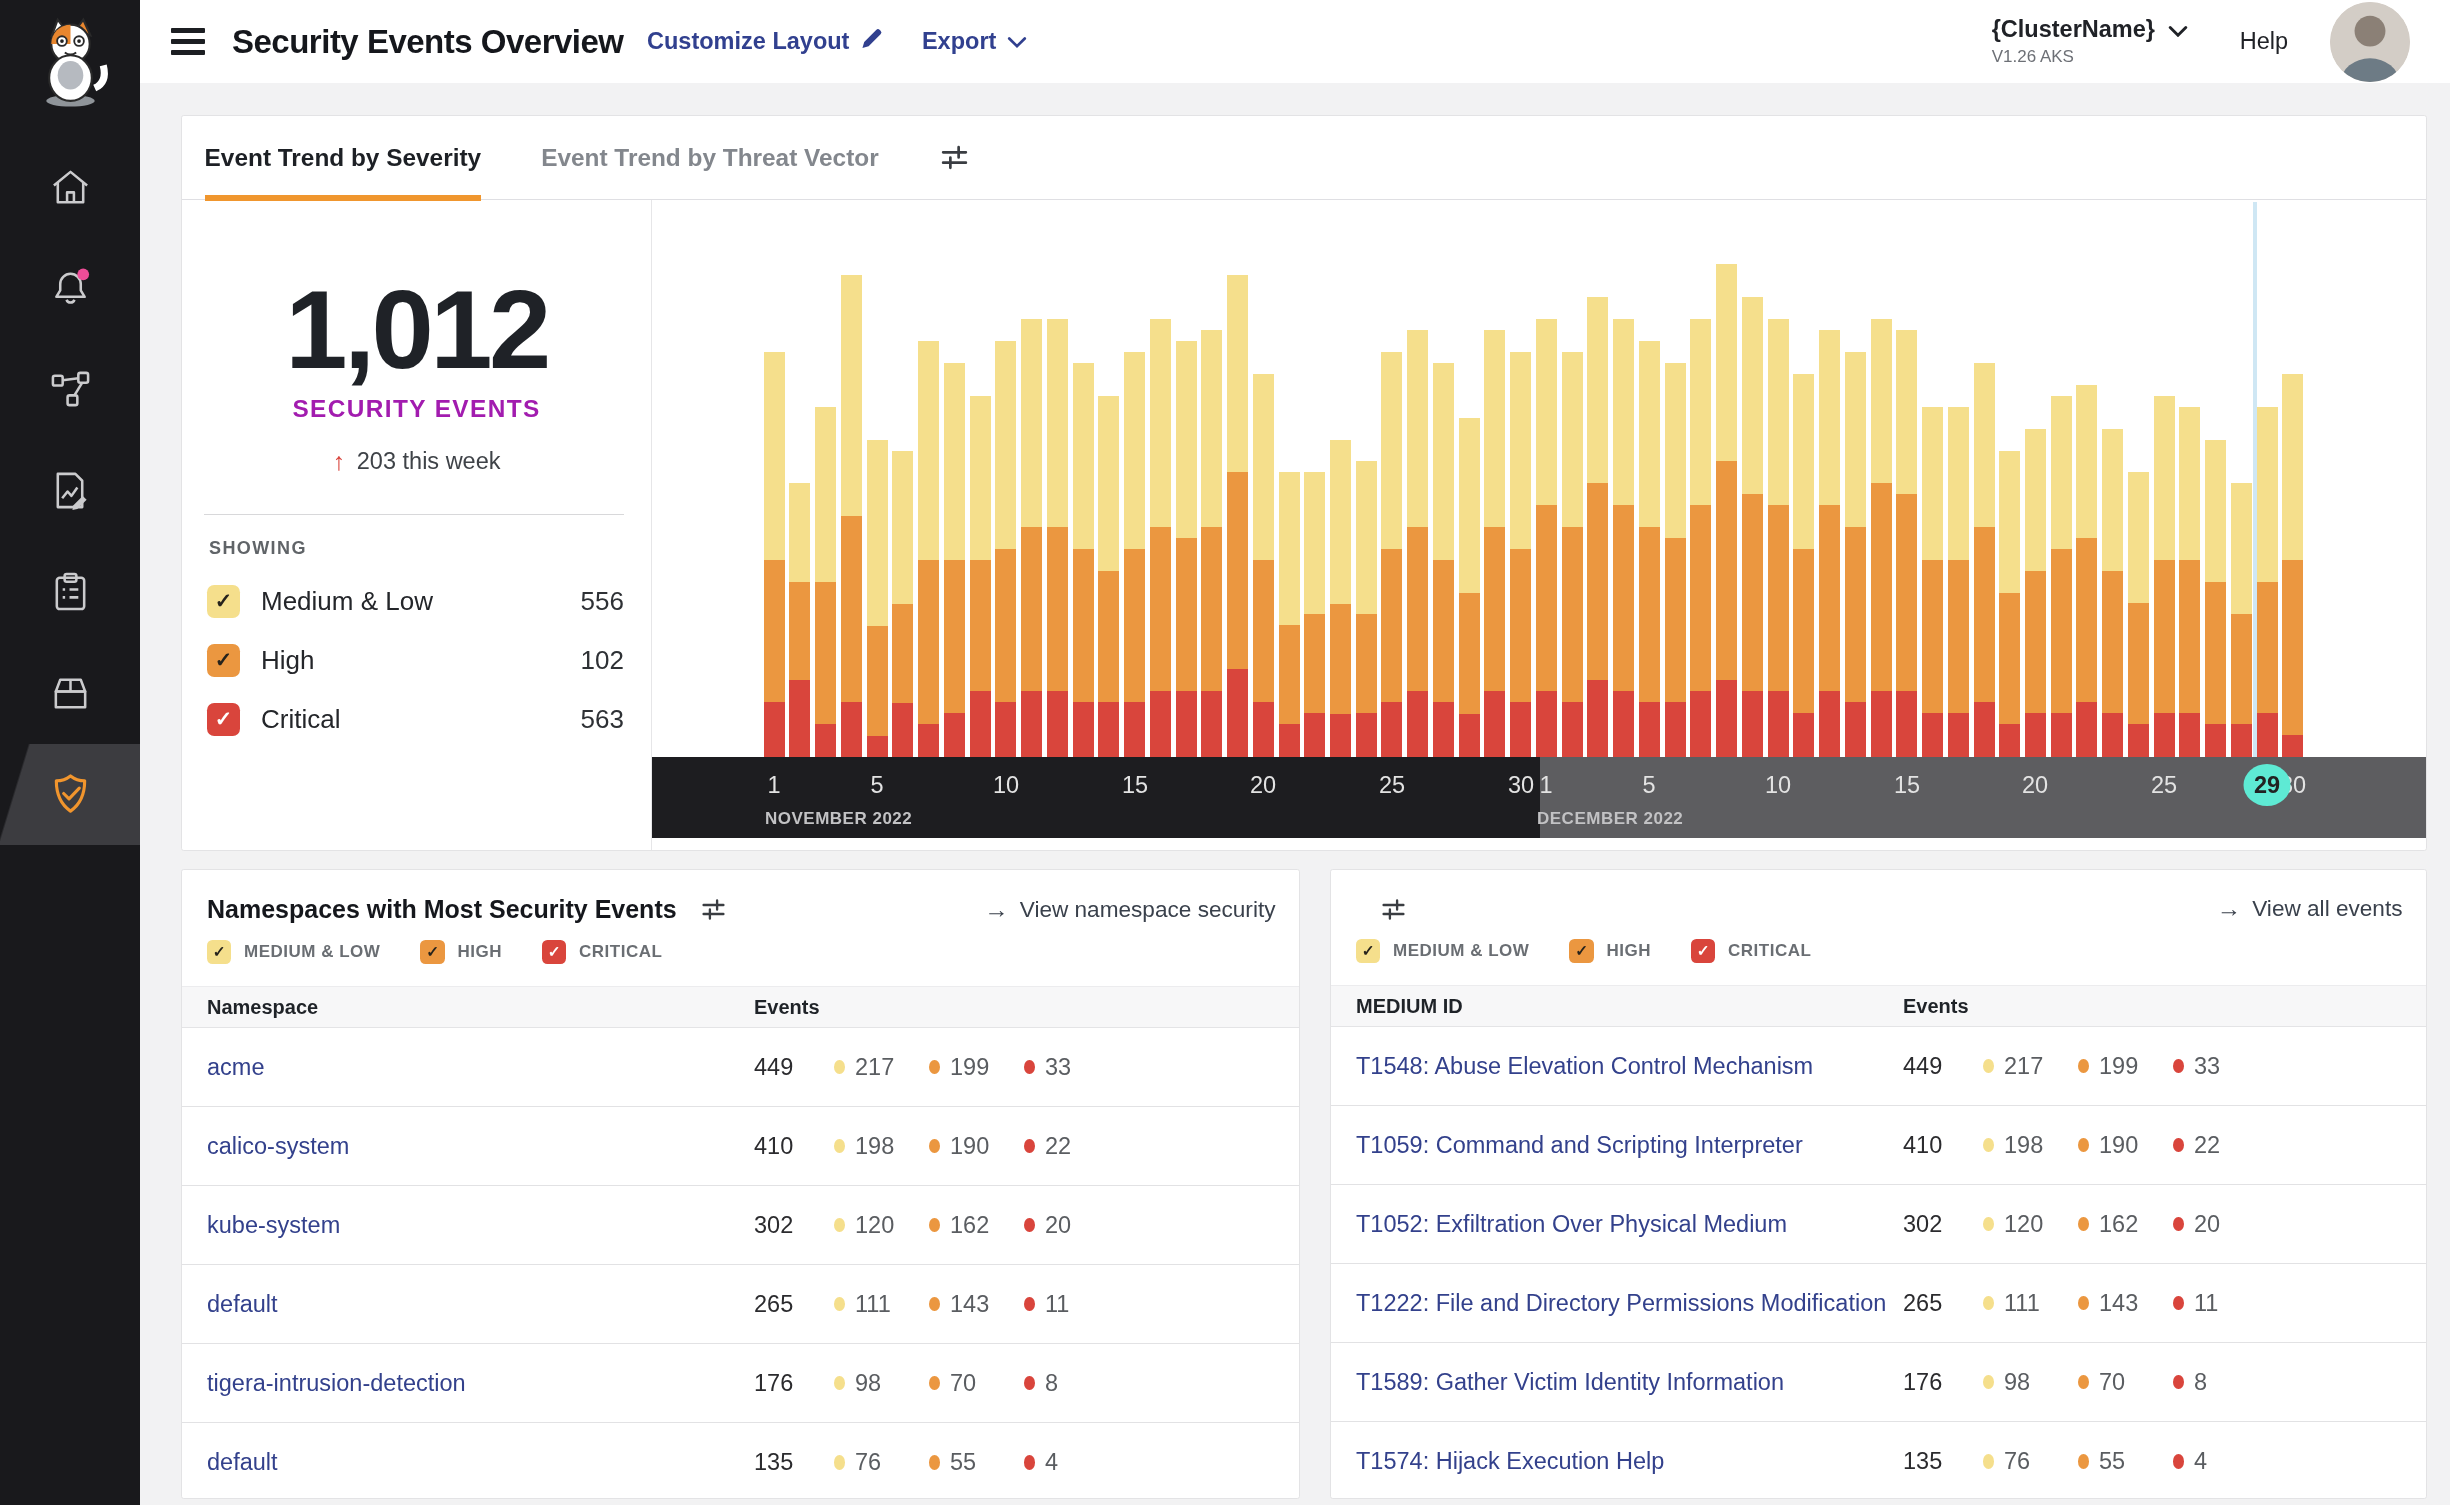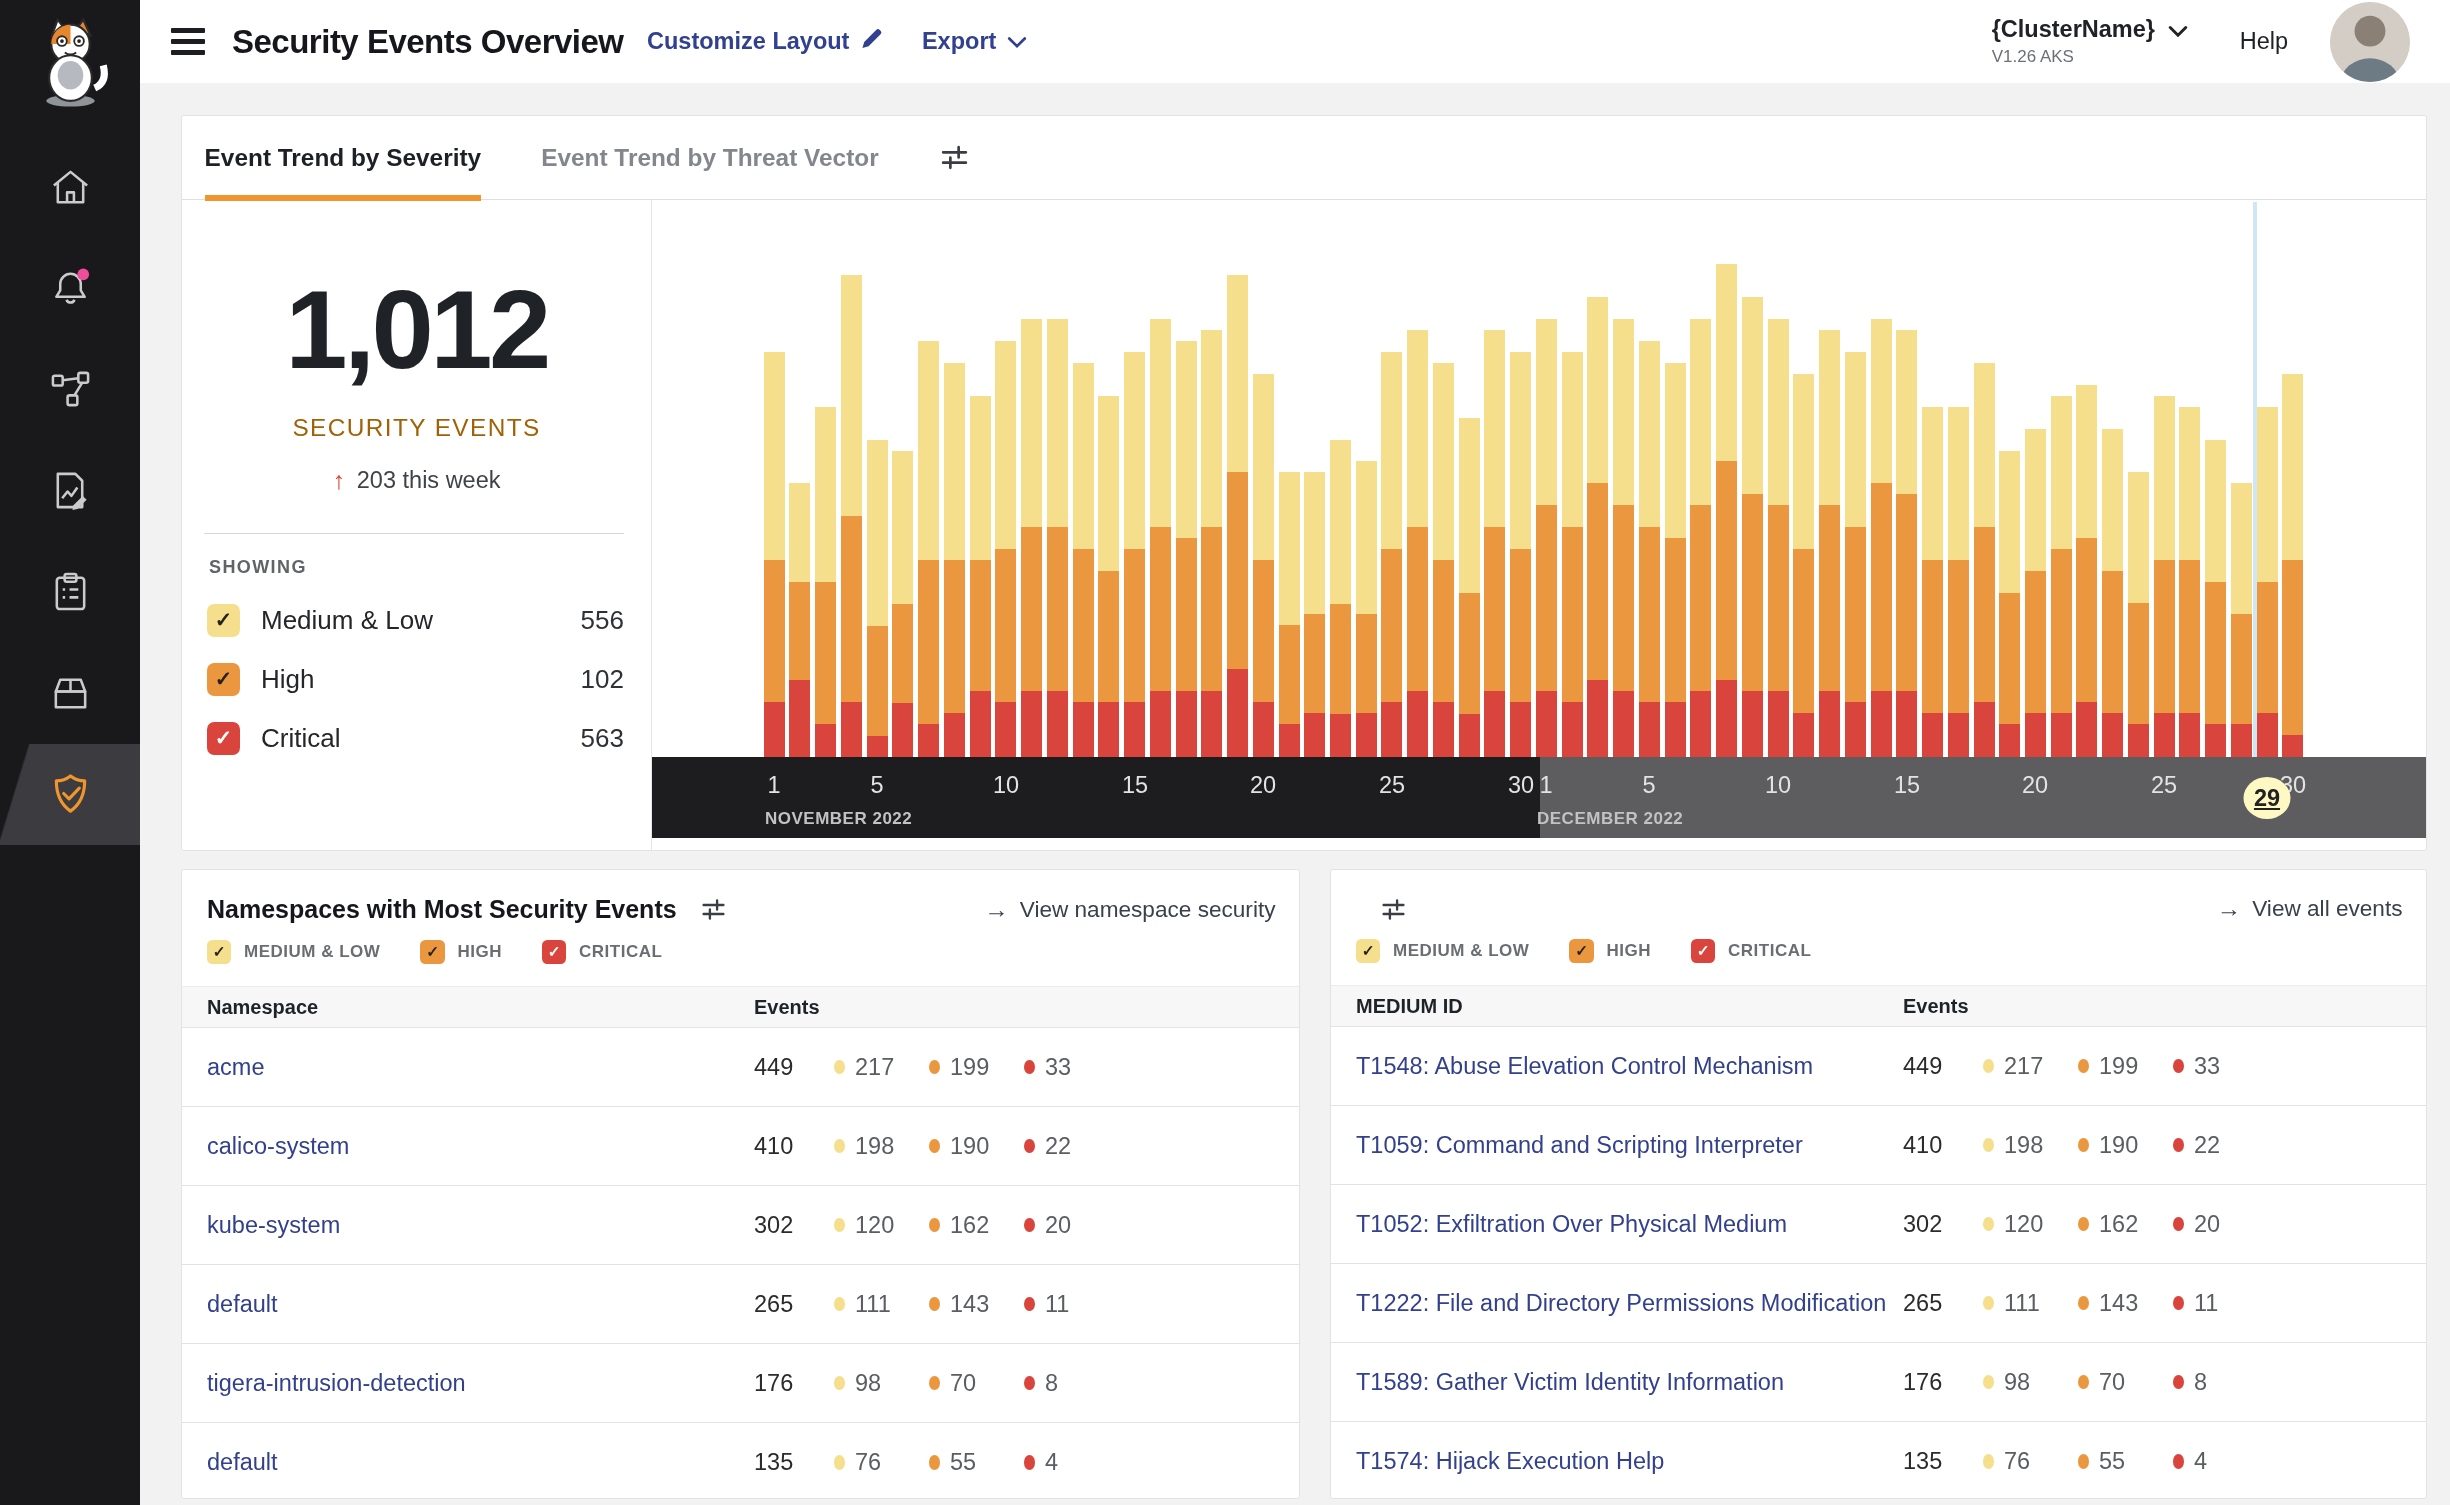--- a/index.html
+++ b/index.html
@@ -34,42 +34,42 @@
   .trend-card { left:181px; top:115px; width:2246px; height:736px; }
 
   .tabs { height:84px; border-bottom:1.8px solid #dfdfe3; display:flex; align-items:center; padding-left:22.6px; position:relative; }
   .tab { height:100%; display:flex; align-items:center; font-size:24.4px; font-weight:700; color:#1d2025; margin-right:60px; position:relative; cursor:pointer; }
   .tab.inactive { color:#83878d; }
   .tab.active::after { content:""; position:absolute; left:0; right:0; bottom:-1.8px; height:5.4px; background:#f0962e; }
   .tabs .ticon { color:#3a3d42; cursor:pointer; display:flex; }
 
   .stats { position:absolute; left:0; top:84px; width:470px; bottom:0; border-right:1.8px solid #e6e6e8; }
   .big-number { margin-top:65px; text-align:center; font-size:112px; font-weight:700; letter-spacing:-3.6px; color:#1f2227; }
-  .stat-label { text-align:center; margin-top:20px; font-size:24.4px; font-weight:400; letter-spacing:1.4px; color:#a16207; }
+  .stat-label { text-align:center; margin-top:1px; font-size:24.4px; font-weight:700; letter-spacing:1.4px; color:#a21caf; }
   .delta { margin-top:23.5px; display:flex; justify-content:center; align-items:center; gap:11.8px; font-size:23.5px; color:#3f4348; }
   .delta .uarr { color:#d9453d; font-weight:700; font-size:25px; }
   .sdivider { margin:38px 27px 0 22px; border-top:1.8px solid #d8d8da; }
   .showing-label { margin:23.5px 0 0 27px; font-size:18px; font-weight:700; letter-spacing:1.4px; color:#606468; }
   #showing-rows { margin:12.7px 27px 0 25px; }
   .show-row { display:flex; align-items:center; height:59px; cursor:pointer; }
   .cbox { width:33px; height:33px; border-radius:7.2px; display:flex; align-items:center; justify-content:center; font-size:21px; font-weight:700; color:#26231c; flex:0 0 auto; }
   .show-label { margin-left:21px; font-size:26px; color:#24262a; }
   .show-count { margin-left:auto; font-size:26px; color:#2e3135; }
 
   .chart { position:absolute; left:470px; top:84px; right:0; bottom:0; overflow:hidden; }
   .today-line { position:absolute; left:1601px; top:1.8px; width:3.6px; height:556px; background:#cfe7f4; }
   .bar { position:absolute; width:21px; display:flex; flex-direction:column; }
   .bar .seg { width:100%; }
   .axis { position:absolute; left:0; right:0; top:557px; height:81px; }
   .band { position:absolute; top:0; height:81px; }
   .band.nov { left:0; width:888px; background:#1d1d20; }
   .band.dec { left:888px; right:0; background:#5d5d60; }
   .axis-tick { position:absolute; top:14.5px; transform:translateX(-50%); font-size:23.5px; color:#e3e3e3; }
   .axis-month-label { position:absolute; top:52px; font-size:17px; letter-spacing:0.5px; color:#c2c2c4;font-weight:bold; }
-  .day-badge { position:absolute; left:1615px; top:20px; transform:translateX(-50%); width:47px; height:42px; background:#fef9c3; border-radius:50%; display:flex; align-items:center; justify-content:center; font-size:23.5px; font-weight:700; color:#222; z-index:3;text-decoration:underline; }
+  .day-badge { position:absolute; left:1615px; top:7px; transform:translateX(-50%); width:47px; height:42px; background:#5eead4; border-radius:50%; display:flex; align-items:center; justify-content:center; font-size:23.5px; font-weight:700; color:#222; z-index:3; }
 
   
   .ns-card { left:181px; top:869px; width:1119px; height:630px; }
   .mitre-card { left:1330px; top:869px; width:1097px; height:630px; }
   .bcard-head { display:flex; align-items:center; padding:25px 23.5px 0 25px; }
   .bcard-title { font-size:25px; font-weight:700; color:#15171c; }
   .bcard-head .ticon { margin-left:23.5px; color:#3a3d42; cursor:pointer; display:flex; }
   .bcard-link { margin-left:auto; display:flex; align-items:center; gap:11px; font-size:22.6px; color:#3a414c; text-decoration:none; cursor:pointer; }
   .bcard-link .arr { font-size:24.4px; }
   .filters { display:flex; align-items:center; gap:40px; padding:14.5px 0 0 25px; height:42px; }

